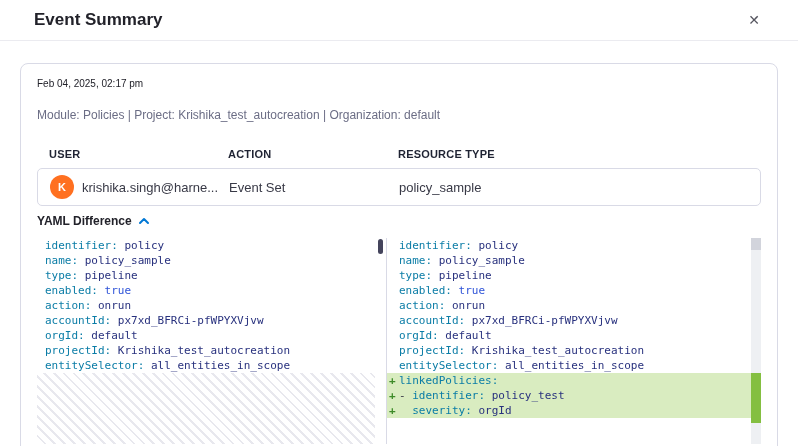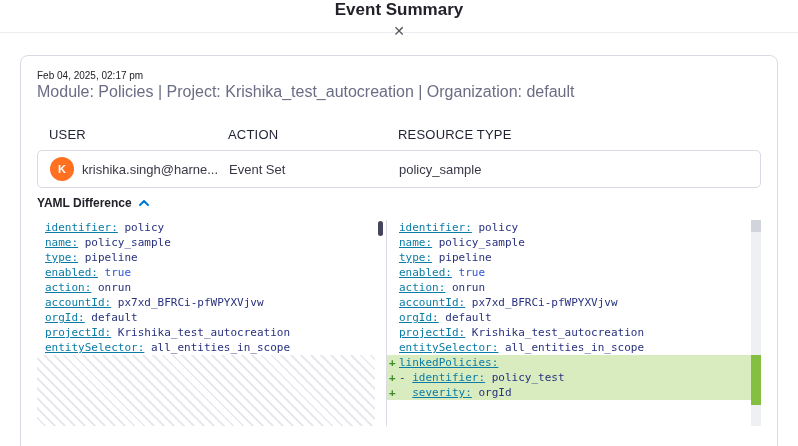--- a/index.html
+++ b/index.html
@@ -5,30 +5,30 @@
   :root{
     --border:#d9dae6; --text-dark:#22222a; --text-gray:#6b6d85;
     --key:#0a7ca6; --value:#28317e; --boolean:#2f54d8;
     --added-bg:#d9ecc0; --added-gutter:#3d8b28; --accent:#0278d5;
     --avatar:#ff7020; --minimap-added:#84bf41;
   }
   *{box-sizing:border-box; margin:0; padding:0;}
   html,body{width:798px; height:446px; overflow:hidden; background:#fff;
     font-family:"Liberation Sans", sans-serif; color:var(--text-dark);}
   .modal-header{display:flex; align-items:center; justify-content:space-between;
-    height:33px; padding:0 16px; border-bottom:1px solid #ebebf0;flex-direction:column;}
+    height:41px; padding:0 34px; border-bottom:1px solid #ebebf0;}
   .modal-title{font-size:17px; font-weight:700;}
   .close-btn{background:none; border:none; cursor:pointer; font-size:14px;
     color:#55555f; line-height:1; padding:4px;}
   .card{margin:22px 20px 0; border:1px solid var(--border); border-radius:8px;
     padding:14px 16px; height:600px;}
   .timestamp{font-size:10px; font-weight:400; color:var(--text-dark);}
-  .meta{font-size:16px; color:var(--text-gray); margin-top:2px;}
+  .meta{font-size:12px; color:var(--text-gray); margin-top:19px;}
   .tbl-header{display:grid; grid-template-columns:179px 170px 177px 1fr;
-    padding:0 12px; margin-top:26px; font-size:13px; font-weight:400;
+    padding:0 12px; margin-top:26px; font-size:11px; font-weight:700;
     color:#1f2333; letter-spacing:.2px;}
   .tbl-row{display:grid; grid-template-columns:179px 170px 177px 1fr;
     align-items:center; border:1px solid var(--border); border-radius:5px;
     height:38px; padding:0 12px; margin-top:8px; font-size:13px; color:#383946;}
   .user-cell{display:flex; align-items:center; gap:8px; overflow:hidden; white-space:nowrap;}
   .avatar{width:24px; height:24px; border-radius:50%; background:var(--avatar);
     color:#fff; font-size:11px; font-weight:700; display:flex; align-items:center;
     justify-content:center; flex:0 0 auto;}
   .yaml-toggle{display:flex; align-items:center; gap:6px; margin-top:8px; cursor:pointer;}
   .yaml-label{font-size:12px; font-weight:700; color:var(--text-dark);}
@@ -40,21 +40,21 @@
     background:repeating-linear-gradient(45deg,#ffffff 0 5px,#e8e8ee 5px 7px);}
   .v-scroll-col{width:12px; border-right:1px solid var(--border); position:relative;}
   .v-thumb{position:absolute; top:1px; left:3px; width:5px; height:15px;
     border-radius:3px; background:#44445c;}
   .pane-right{flex:1; display:flex; flex-direction:column;}
   .diff-line{font-family:"DejaVu Sans Mono", monospace; font-size:11px;
     height:15px; line-height:15px; white-space:pre; overflow:hidden;}
   .diff-line.added{background:var(--added-bg);}
   .gutter{display:inline-block; width:12px; padding-left:2px; color:var(--added-gutter); font-weight:700;}
   .prefix{color:#383946;}
-  .ykey{color:var(--key);text-decoration:underline;}
+  .ykey{color:var(--key);}
   .yval{color:var(--value);}
   .yval.bool{color:var(--boolean);}
   .minimap{width:10px; background:#eef0f3; position:relative;}
   .minimap-thumb{position:absolute; top:0; left:0; width:100%; height:12px; background:#d2d4dc;}
   .minimap-added{position:absolute; top:135px; left:0; width:100%; height:50px;
     background:var(--minimap-added);}
 </style>
 </head>
 <body>
 

